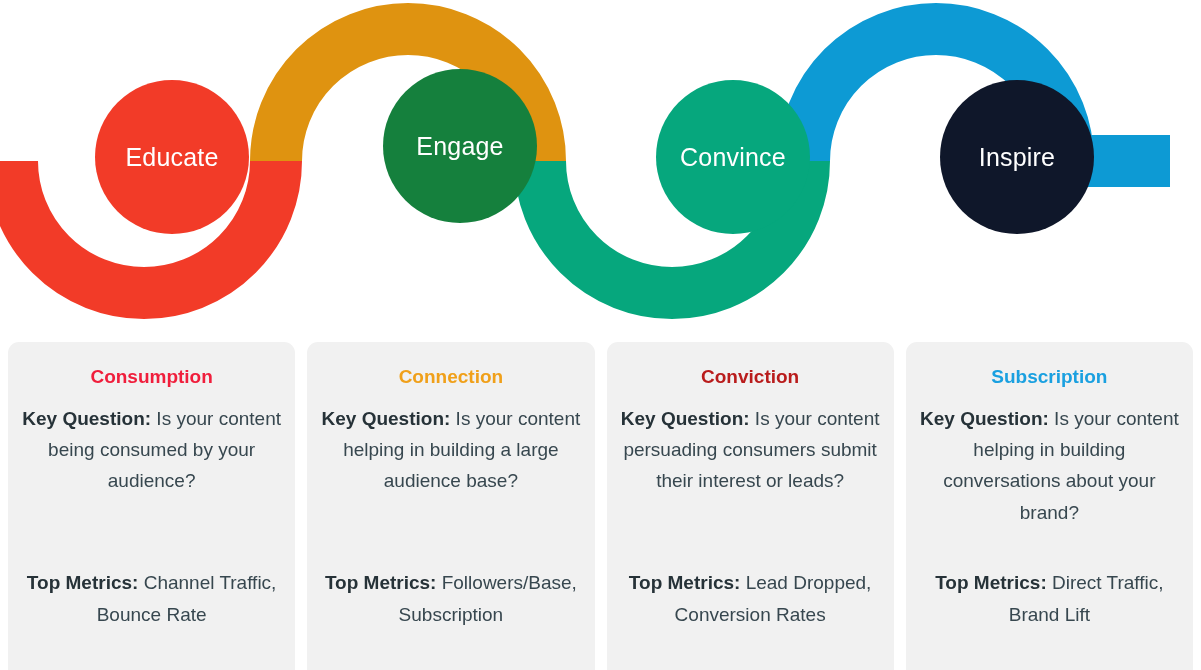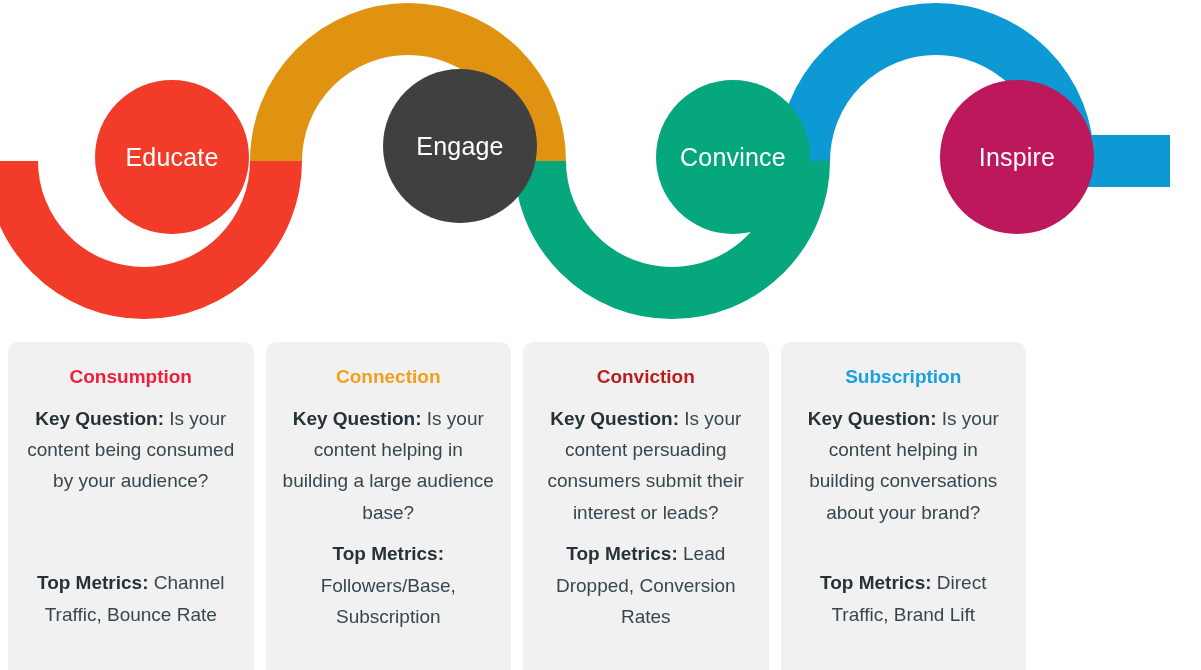--- a/index.html
+++ b/index.html
@@ -54,21 +54,21 @@
     line-height: 1;
     white-space: nowrap;
     user-select: none;
   }
 
   
   .cards-row {
     position: absolute;
     left: 8px;
     top: 342px;
-    width: 1018px;
+    width: 1185px;
     height: 328px;
     display: flex;
     gap: 12px;
     align-items: stretch;
   }
   .card {
     flex: 1 1 0;
     background: #f1f1f1;
     border-radius: 11px 11px 0 0;
     box-sizing: border-box;
@@ -119,29 +119,29 @@
 
       <path d="M 804 161 A 132 132 0 0 1 1068 161 L 1170 161" fill="none" stroke="#0d9ad4" stroke-width="52" stroke-linecap="butt"></path>
 
     </svg>
   </div>
 
   <div class="stage-circle" style="left:95px; top:80px; width:154px; height:154px; background:#f23b28;">
     <span class="stage-label">Educate</span>
   </div>
 
-  <div class="stage-circle" style="left:383px; top:69px; width:154px; height:154px; background:#404040;">
+  <div class="stage-circle" style="left:383px; top:69px; width:154px; height:154px; background:#15803d;">
     <span class="stage-label">Engage</span>
   </div>
 
   <div class="stage-circle" style="left:656px; top:80px; width:154px; height:154px; background:#06a77d;">
     <span class="stage-label">Convince</span>
   </div>
 
-  <div class="stage-circle" style="left:940px; top:80px; width:154px; height:154px; background:#be185d;">
+  <div class="stage-circle" style="left:940px; top:80px; width:154px; height:154px; background:#0f172a;">
     <span class="stage-label">Inspire</span>
   </div>
 
   <div class="cards-row">
 
     <div class="card">
       <div class="card-title" style="color:#f01e3c;">Consumption</div>
       <div class="card-block question">
         <span class="lbl">Key Question:</span><span> Is your content being consumed by your audience?</span>
       </div>

